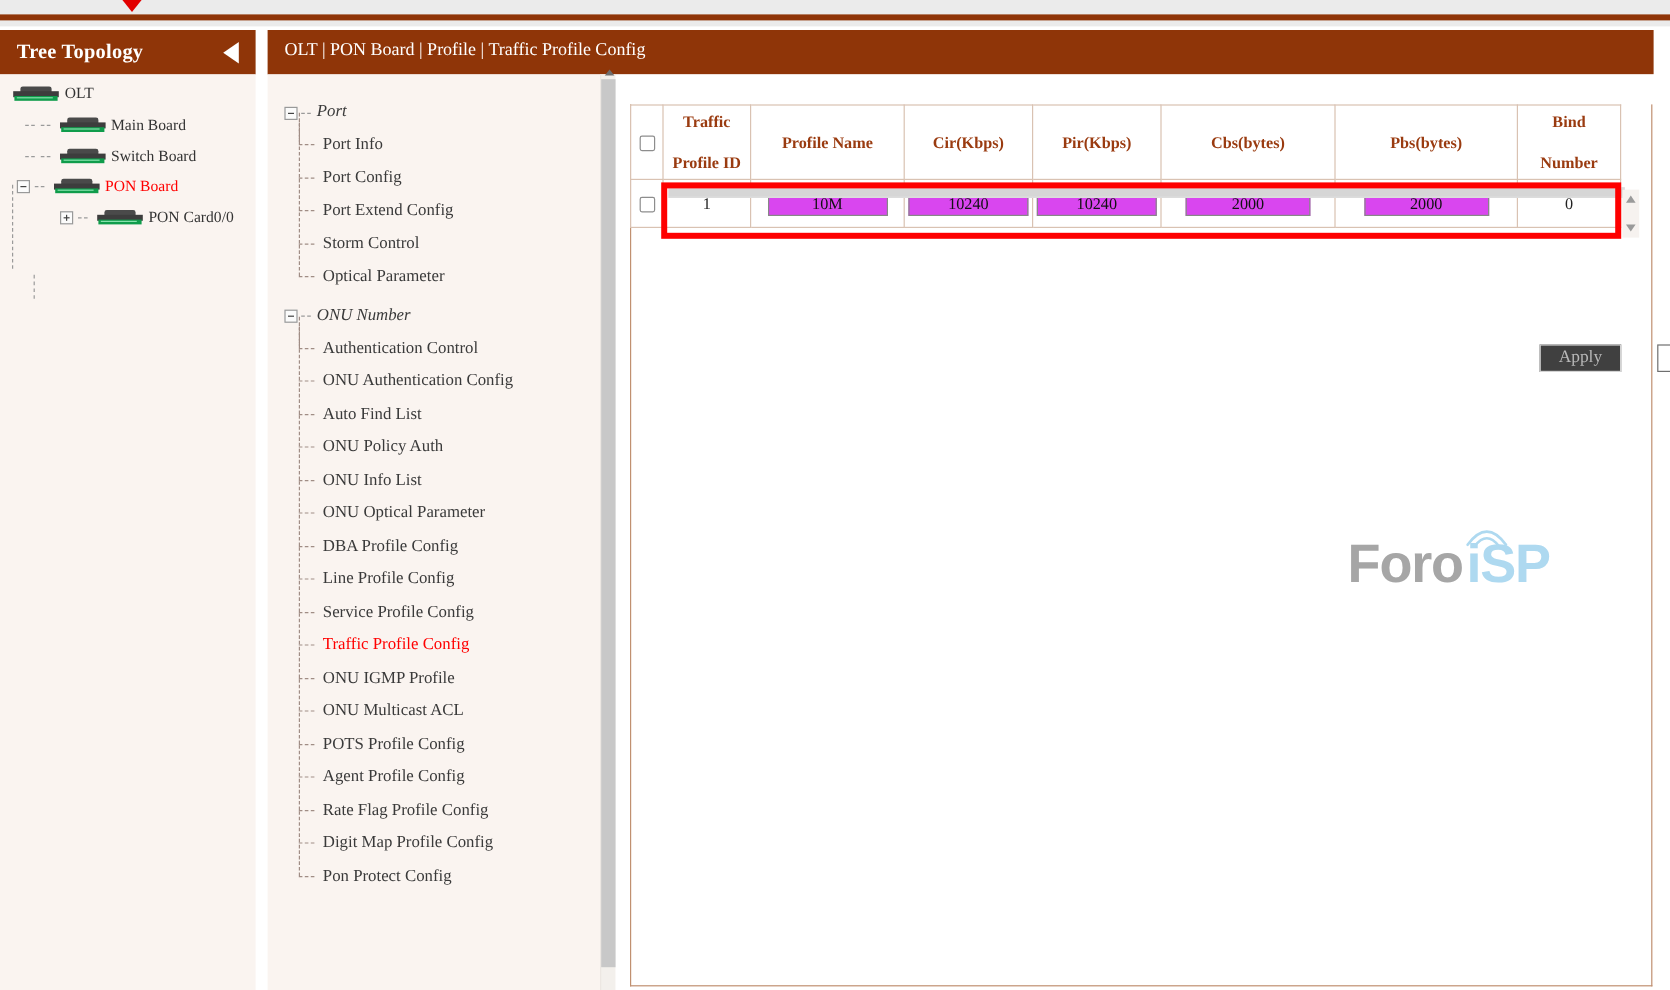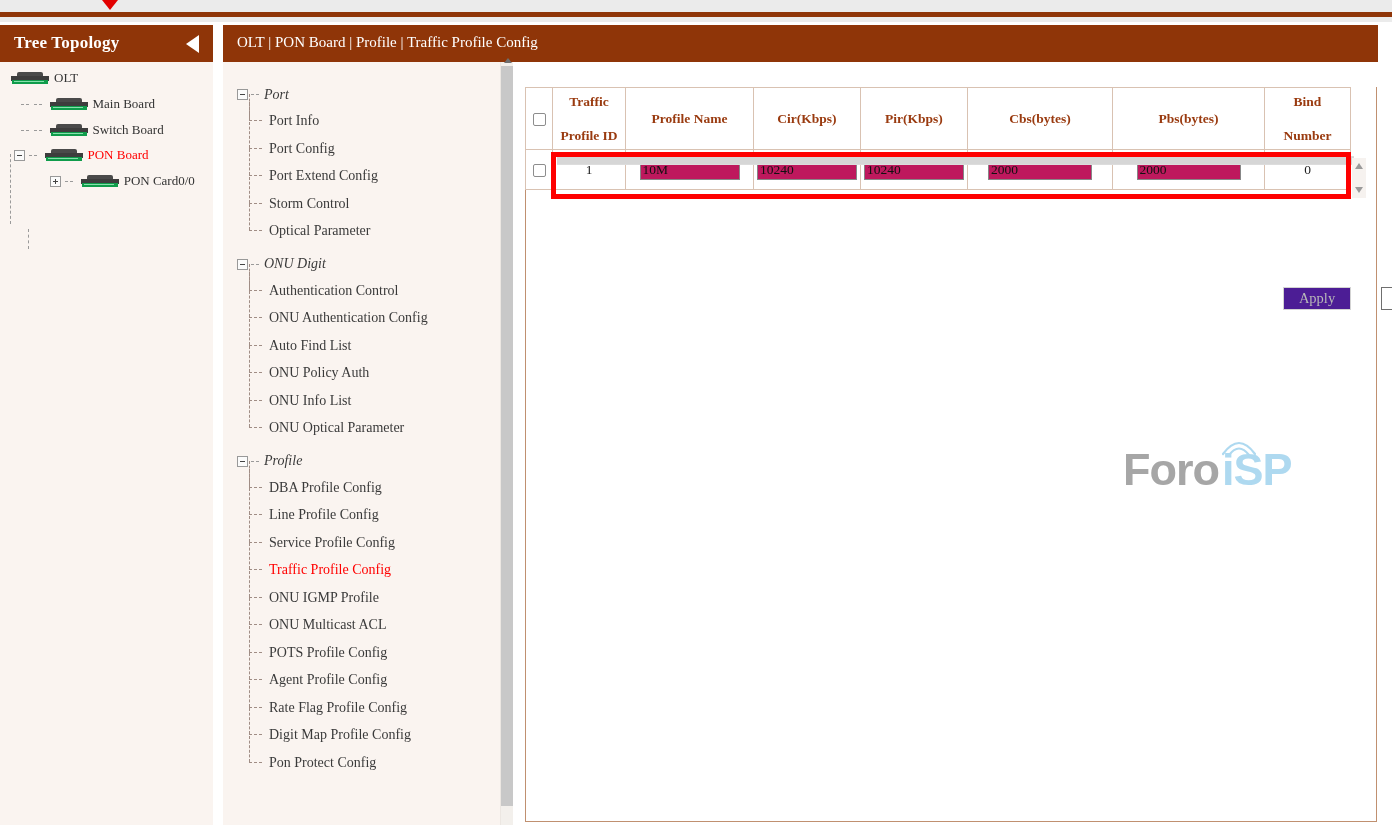--- a/index.html
+++ b/index.html
@@ -254,23 +254,24 @@
     border: 1px solid #8d8d8d;
     border-radius: 2px;
     background: #ffffff;
     display: inline-block;
     vertical-align: middle;
     cursor: pointer;
   }
   .cell-input {
     width: 100px; height: 21px;
     border: 1px solid #878787;
-    background: #be185d;
+    background: #d946ef;
     font-family: "Liberation Serif", serif;
     font-size: 13.5px;
+    text-align: center;
     color: #111111;
     outline: none;
   }
   .cell-input.wide { width: 104px; }
 
   
   #hscroll {
     position: absolute; left: 557px; top: 156px;
     width: 797px; height: 9px;
     background: #efefef;
@@ -321,21 +322,21 @@
     font-family: "Liberation Serif", serif;
     font-size: 14.5px;
     font-weight: bold;
     color: #111111;
     cursor: pointer;
     padding: 0 10px;
   }
   .btn.disabled {
     border: 1px solid #d3d3d3;
     color: #b8b8b8;
-    background: #4c1d95;
+    background: #404040;
     font-weight: normal;
     cursor: default;
   }
   #btn-apply  { left: 0px;   width: 67px; }
   #btn-add    { left: 98px;  width: 64px; }
 
   
   #watermark {
     position: absolute; left: 610px; top: 382px;
     width: 180px; height: 56px;
@@ -446,21 +447,21 @@
     <div class="menu-item">
       <span class="vline"></span><span class="tick"></span>
       <span>Storm Control</span>
     </div>
     <div class="menu-item last">
       <span class="vline" style="height:26px;"></span><span class="tick"></span>
       <span>Optical Parameter</span>
     </div>
 
     <div class="menu-group" style="margin-top:4px;">
-      <span class="exp-box gbox"></span><span class="dash"></span><span class="glabel">ONU Digit</span>
+      <span class="exp-box gbox"></span><span class="dash"></span><span class="glabel">ONU Number</span>
       <span class="group-stem"></span>
     </div>
     <div class="menu-item">
       <span class="vline"></span><span class="tick"></span>
       <span>Authentication Control</span>
     </div>
     <div class="menu-item">
       <span class="vline"></span><span class="tick"></span>
       <span>ONU Authentication Config</span>
     </div>
@@ -474,24 +475,20 @@
     </div>
     <div class="menu-item">
       <span class="vline"></span><span class="tick"></span>
       <span>ONU Info List</span>
     </div>
     <div class="menu-item last">
       <span class="vline" style="height:26px;"></span><span class="tick"></span>
       <span>ONU Optical Parameter</span>
     </div>
 
-    <div class="menu-group" style="margin-top:4px;">
-      <span class="exp-box gbox"></span><span class="dash"></span><span class="glabel">Profile</span>
-      <span class="group-stem"></span>
-    </div>
     <div class="menu-item">
       <span class="vline"></span><span class="tick"></span>
       <span>DBA Profile Config</span>
     </div>
     <div class="menu-item">
       <span class="vline"></span><span class="tick"></span>
       <span>Line Profile Config</span>
     </div>
     <div class="menu-item">
       <span class="vline"></span><span class="tick"></span>

